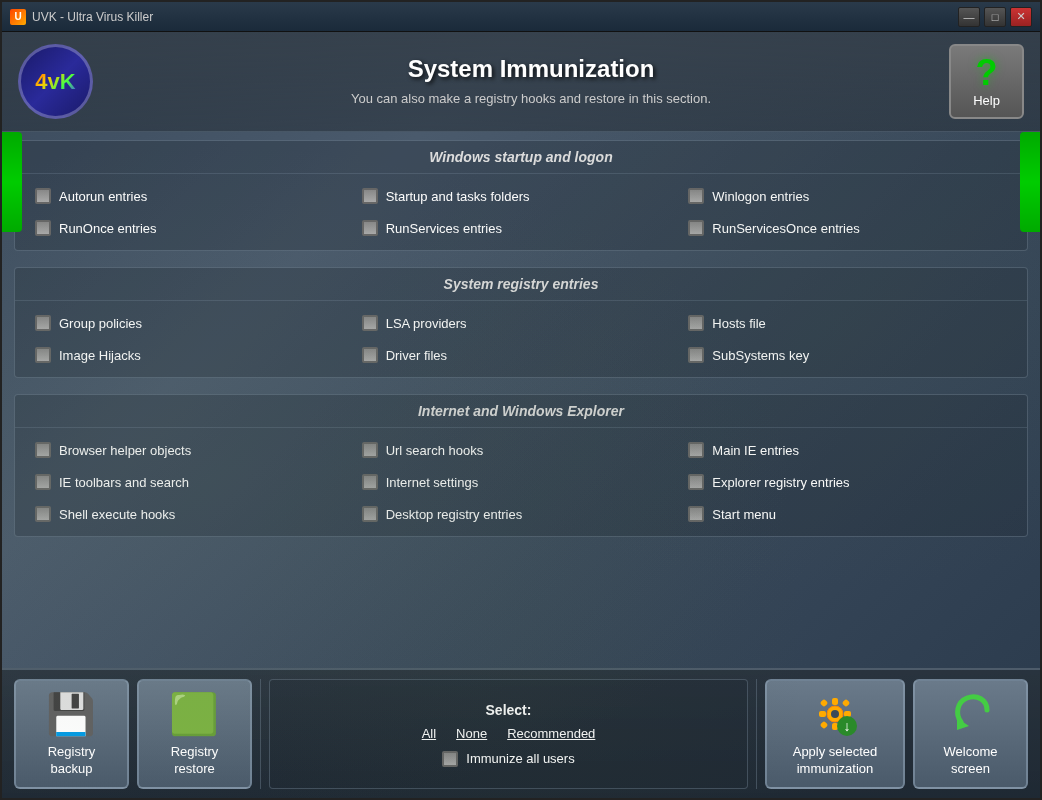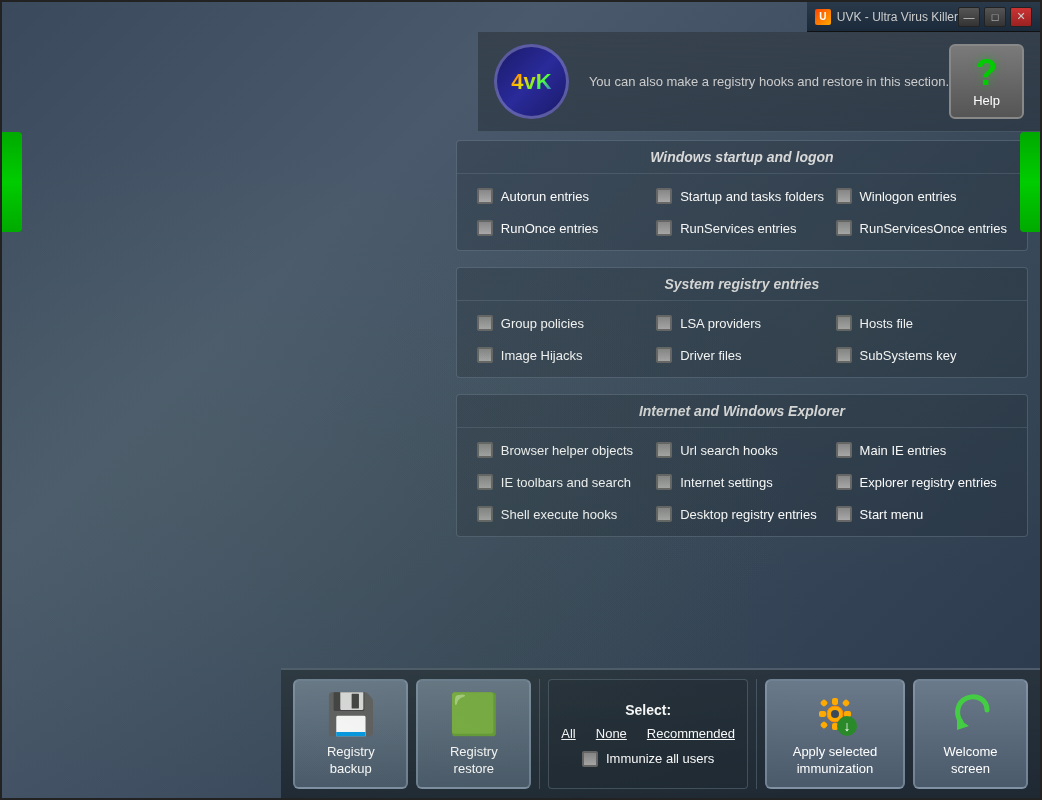--- a/index.html
+++ b/index.html
@@ -12,21 +12,20 @@
     }
 
     .window {
       width: 1042px;
       height: 800px;
       background: linear-gradient(135deg, #3a4a5c 0%, #4a5a6c 30%, #3a4a5c 60%, #2a3a4c 100%);
       display: flex;
       flex-direction: column;
       border: 2px solid #222;
       position: relative;
-      align-items: flex-end;
     }
 
     
     .window::before {
       content: '';
       position: absolute;
       top: 0; left: 0; right: 0; bottom: 0;
       background: 
         radial-gradient(ellipse at 20% 60%, rgba(100,120,100,0.15) 0%, transparent 50%),
         radial-gradient(ellipse at 80% 40%, rgba(80,100,80,0.1) 0%, transparent 40%),
@@ -373,20 +372,21 @@
       <button class="title-btn">□</button>
       <button class="title-btn close">✕</button>
     </div>
   </div>
 
   <div class="header">
     <div class="logo">
       <div class="logo-inner">4vK</div>
     </div>
     <div class="header-text">
+      <div class="header-title">System Immunization</div>
       <div class="header-subtitle">You can also make a registry hooks and restore in this section.</div>
     </div>
     <button class="help-btn">
       <span class="help-question">?</span>
       <span class="help-label">Help</span>
     </button>
   </div>
 
   <div class="content">
 

